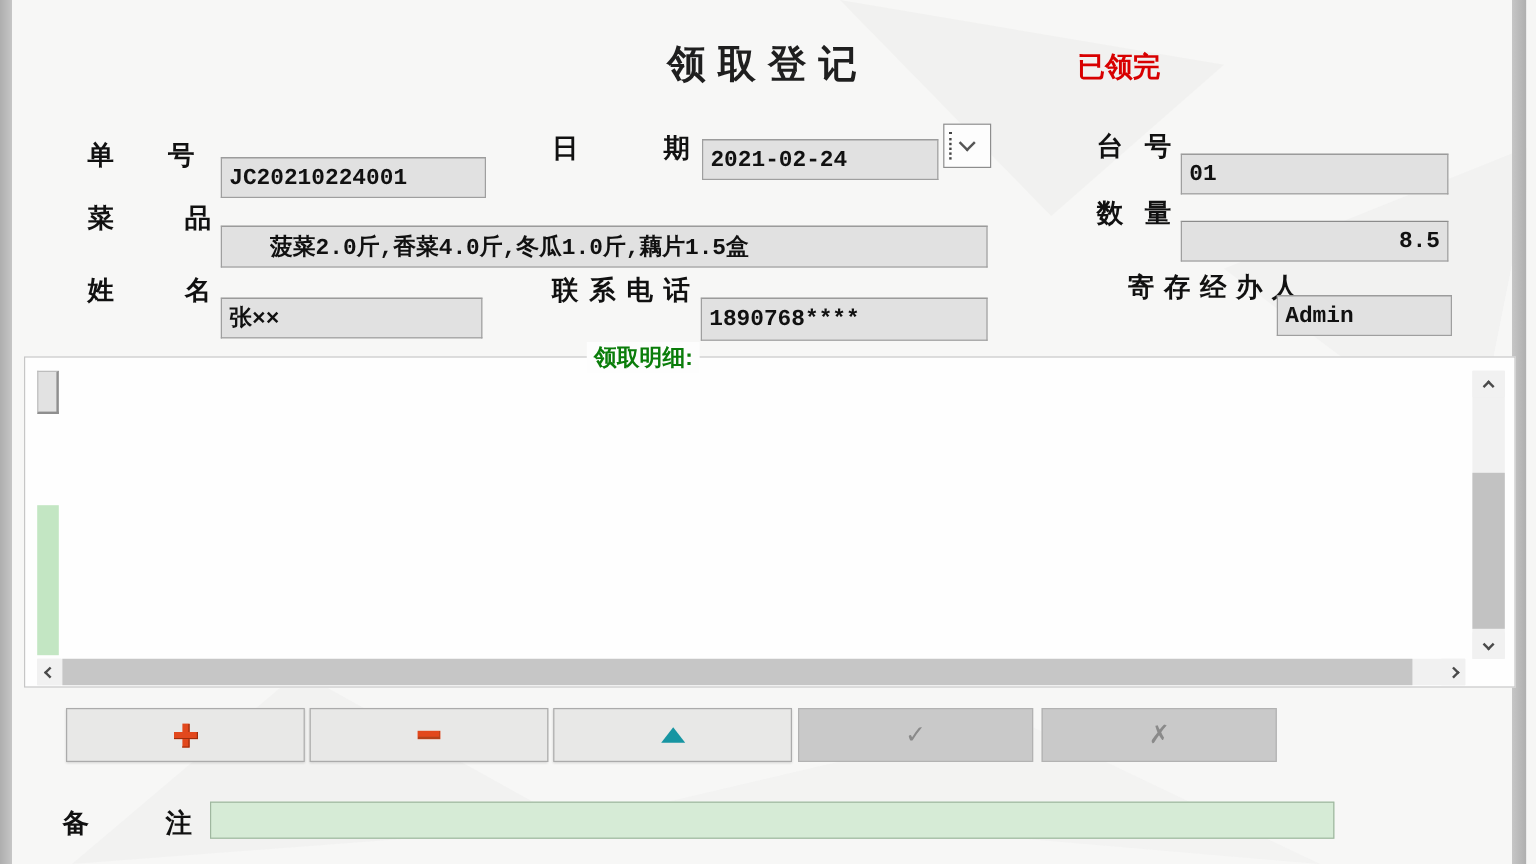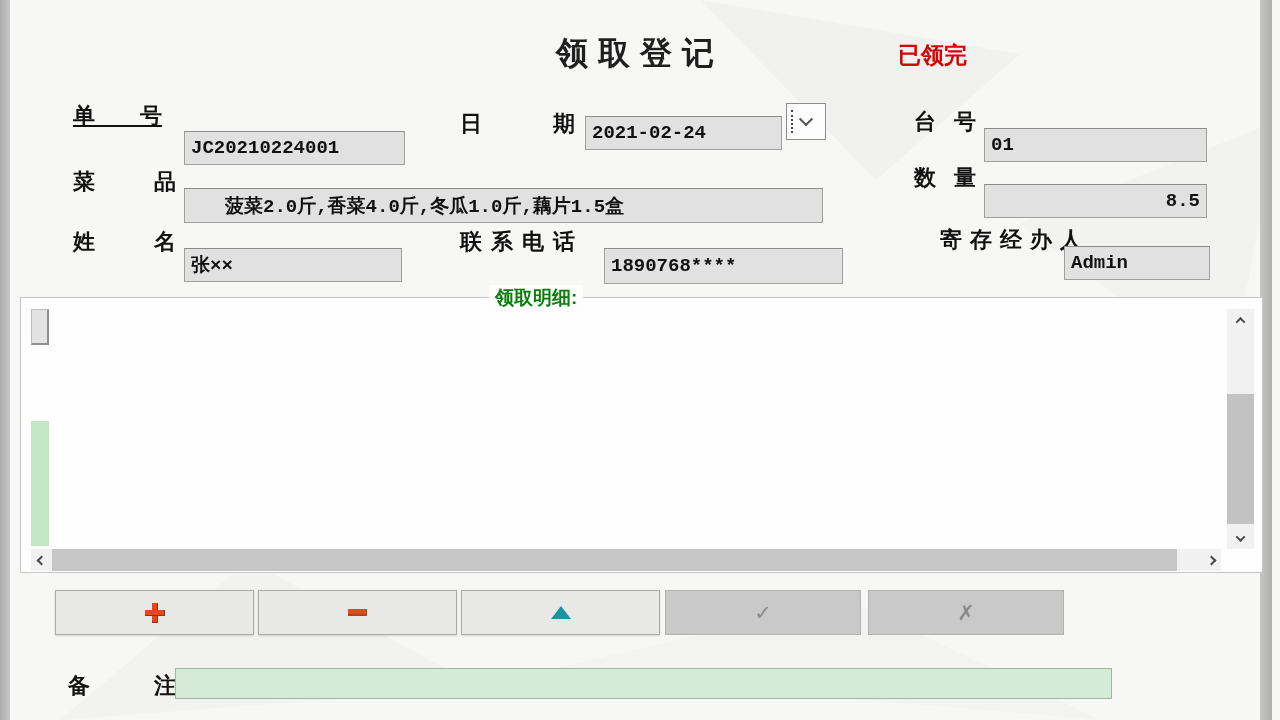--- a/index.html
+++ b/index.html
@@ -80,40 +80,40 @@
   <div class="poly p1"></div>
   <div class="poly p2"></div>
   <div class="poly p3"></div>
   <div class="poly p4"></div>
   <div class="edge left"></div>
   <div class="edge right"></div>
 
   <div class="title">领取登记</div>
   <div class="status">已领完</div>
 
-  <div class="lbl" style="left:73px; top:101px; width:89px;text-decoration:underline;">单 号</div>
+  <div class="lbl" style="left:73px; top:115px; width:89px;">单 号</div>
   <input class="fld" style="left: 184px; top: 107px; width: 221px; height: 34px;" value="JC20210224001">
   <div class="lbl" style="left:460px; top:109px; width:115px;">日 期</div>
   <input class="fld" style="left: 585px; top: 92px; width: 197px; height: 34px;" value="2021-02-24">
   <div class="combo-btn">
     <span class="dots"></span>
     <span class="chev down"></span>
   </div>
   <div class="lbl" style="left:914px; top:107px; width:62px;">台号</div>
   <input class="fld" style="left: 984px; top: 104px; width: 223px; height: 34px;" value="01">
 
   <div class="lbl" style="left:73px; top:167px; width:103px;">菜 品</div>
   <input class="fld" style="left: 184px; top: 164px; width: 639px; height: 35px; padding-left: 40px;" value="菠菜2.0斤,香菜4.0斤,冬瓜1.0斤,藕片1.5盒">
   <div class="lbl" style="left:914px; top:163px; width:62px;">数量</div>
   <input class="fld right" style="left: 984px; top: 160px; width: 223px; height: 34px;" value="8.5">
 
   <div class="lbl" style="left:73px; top:227px; width:103px;">姓 名</div>
   <input class="fld" style="left: 184px; top: 224px; width: 218px; height: 34px;" value="张××">
   <div class="lbl" style="left:460px; top:227px; width:115px;">联系电话</div>
-  <input class="fld" style="left: 604px; top: 224px; width: 239px; height: 36px;" value="1890768****">
+  <input class="fld" style="left: 584px; top: 224px; width: 239px; height: 36px;" value="1890768****">
   <div class="lbl" style="left:912px; top:225px; width:142px;margin-left:28px;">寄存经办人</div>
   <input class="fld" style="left: 1064px; top: 222px; width: 146px; height: 34px;" value="Admin">
 
   <div class="groupbox">
     <div class="legend">领取明细:</div>
     <div class="corner-cell"></div>
     <div class="row-indicator"></div>
 
     <div class="vscroll">
       <div class="btn up">
@@ -145,15 +145,15 @@
   <div class="toolbar-btn" style="left:461px;">
       <span class="icon-tri"></span>
     </div>
   <div class="toolbar-btn disabled" style="left:665px; width:196px;">
       <span class="icon-glyph">✓</span>
     </div>
   <div class="toolbar-btn disabled" style="left:868px; width:196px;">
       <span class="icon-glyph">✗</span>
     </div>
 
-  <div class="lbl" style="left:52px; top:671px; width:108px;margin-left:16px;">备 注</div>
+  <div class="lbl" style="left:52px; top:671px; width:108px;">备 注</div>
   <input class="remark-input" value="" style="">
 </div>
 
 </body></html>

